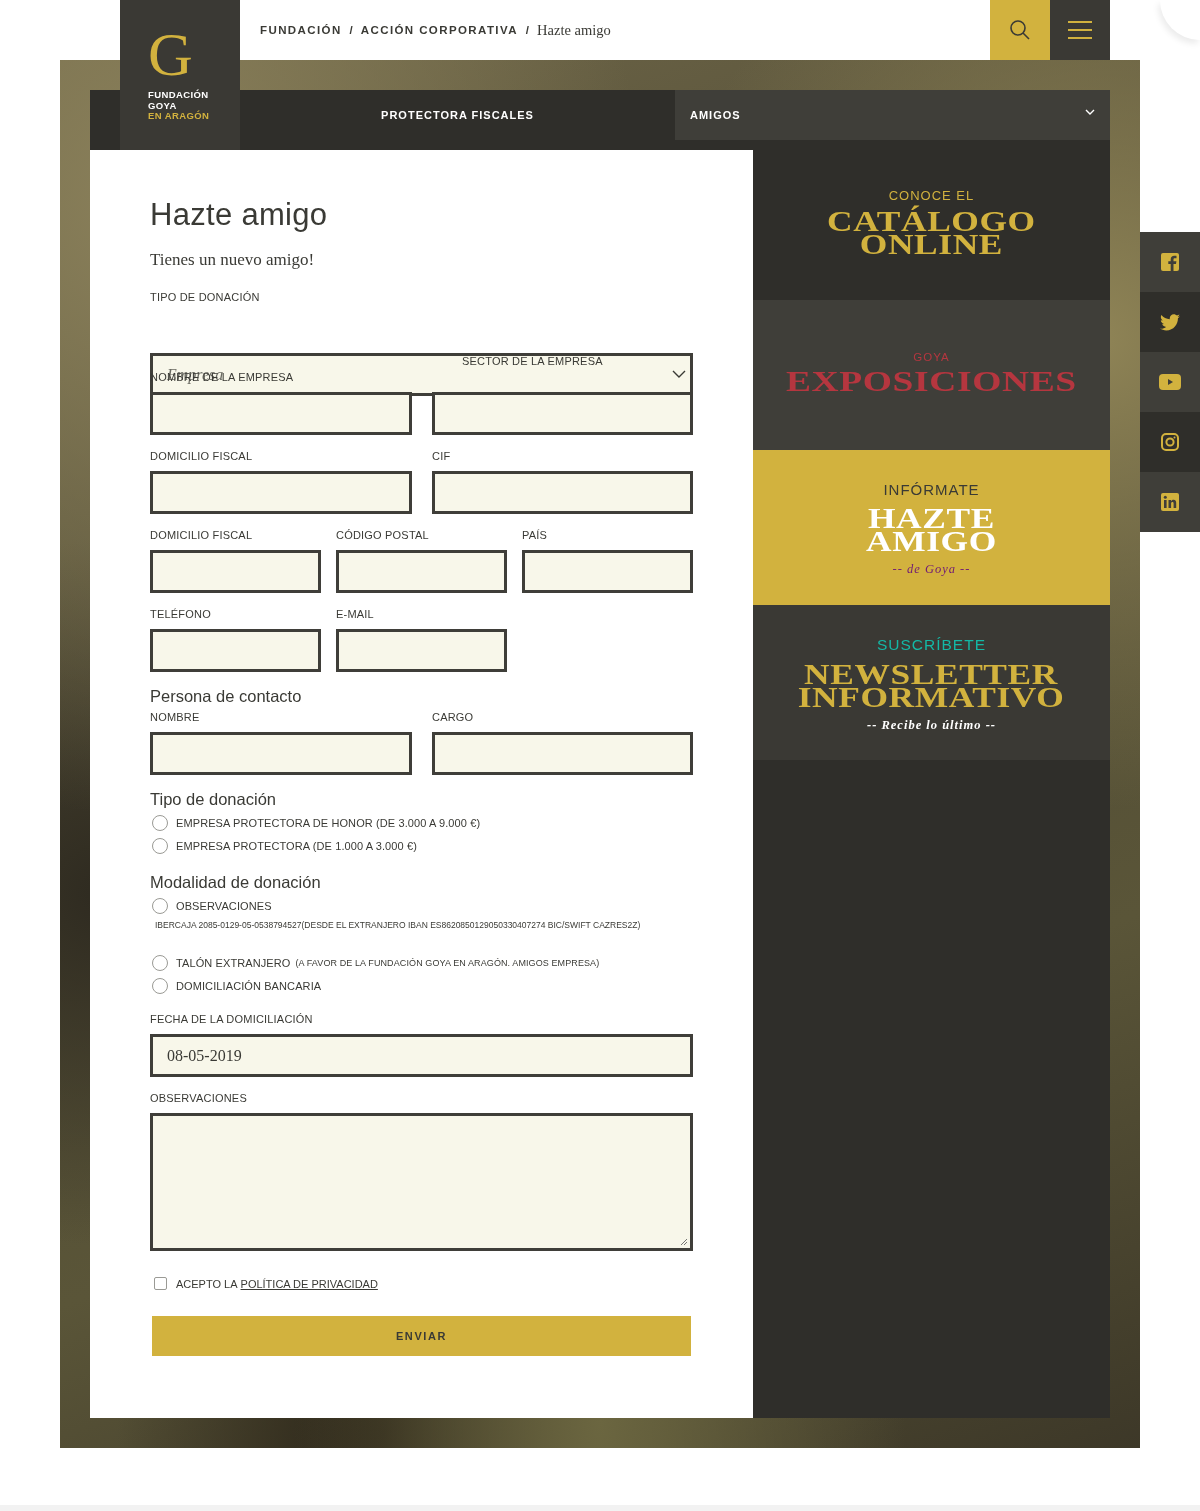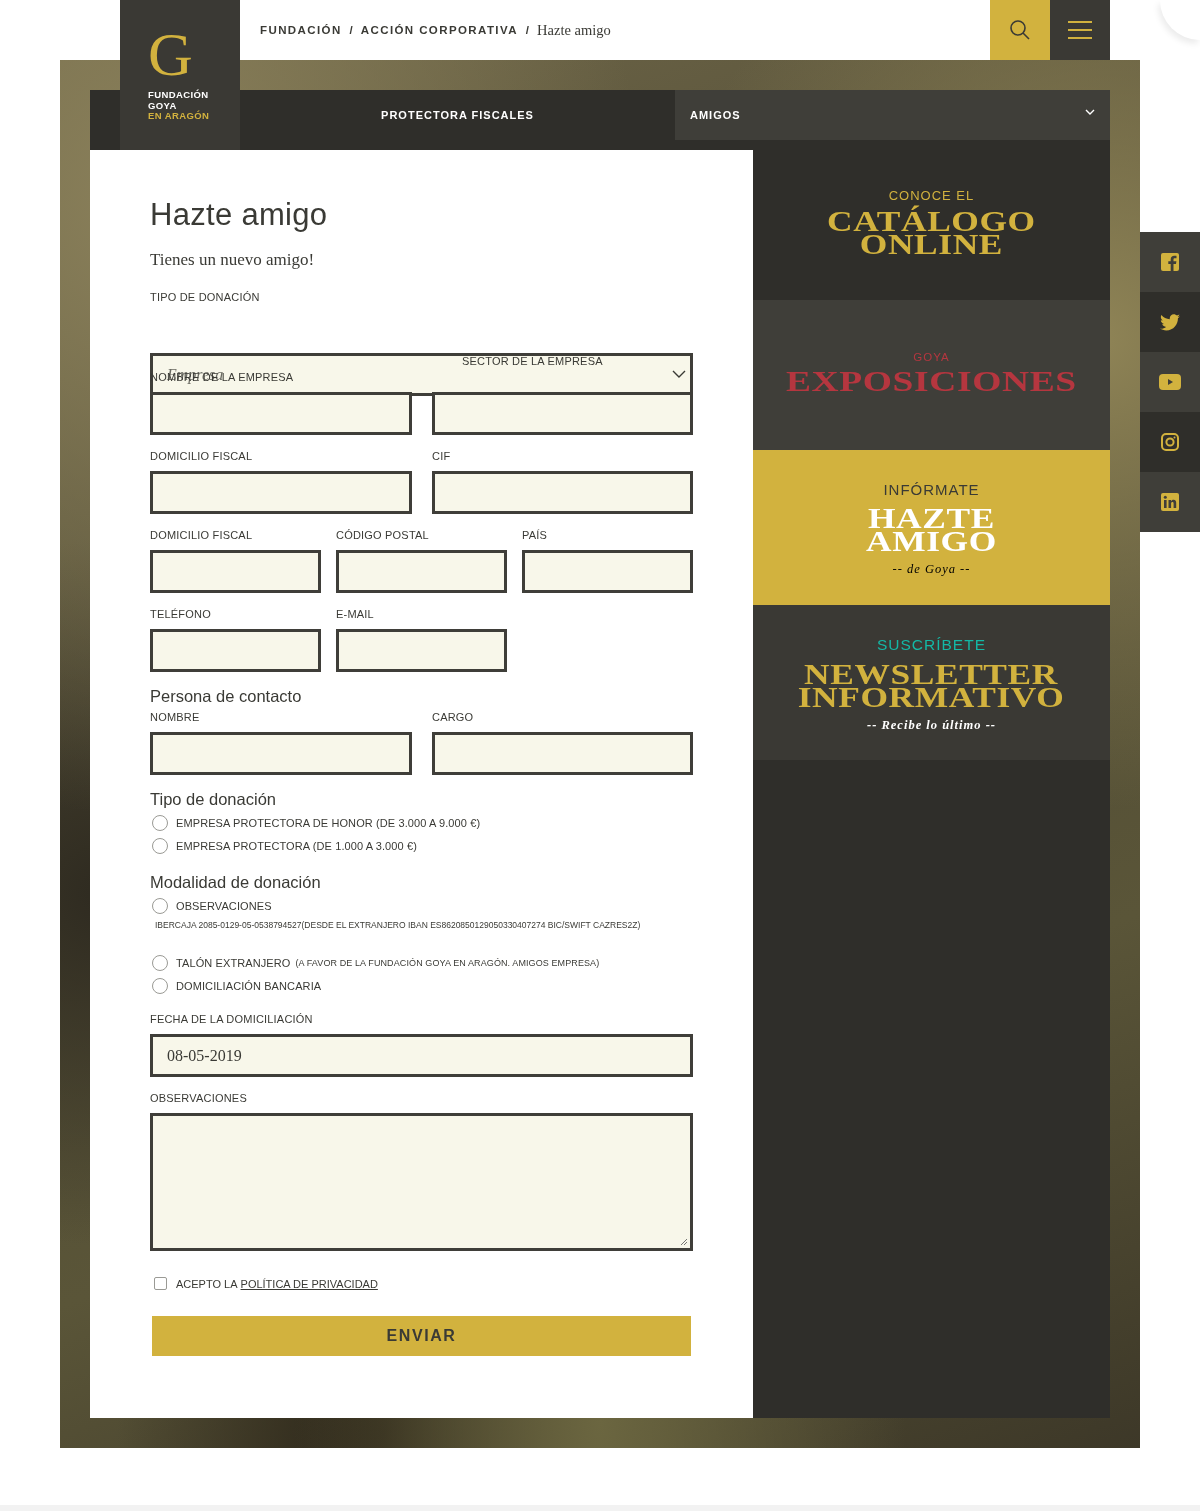--- a/index.html
+++ b/index.html
@@ -91,21 +91,21 @@
   .radio { width: 16px; height: 16px; border-radius: 50%; border: 1px solid #9a9a95; background: #fff; margin-right: 8px; cursor: pointer; }
   .radio-row .small { font-size: 9px; margin-left: 5px; }
   .iban-text { position: absolute; left: 5px; font-size: 8.5px; line-height: 16px; width: 520px; color: #3a3a35; }
 
   .check-row { position: absolute; left: 4px; display: flex; align-items: center; font-size: 11px; color: #3a3a35; justify-content: flex-end; }
   .checkbox { width: 13px; height: 13px; border: 1px solid #9a9a95; border-radius: 2px; margin-right: 9px; background: #fff; cursor: pointer; }
   .privacy-link { text-decoration: underline; margin-left: 3px; cursor: pointer; color: #3a3a35; }
 
   .submit-btn {
     position: absolute; left: 2px; width: 539px; height: 40px; background: #d2b23e; border: none;
-    font-size: 16px; letter-spacing: 1.6px; font-weight: bold; color: #3a3a35; cursor: pointer;
+    font-size: 11px; letter-spacing: 1.6px; font-weight: bold; color: #3a3a35; cursor: pointer;
     display: flex; align-items: center; justify-content: center;
   }
 
   
   .card { position: absolute; left: 0; width: 357px; display: flex; flex-direction: column; align-items: center; cursor: pointer; }
   .card-kicker { font-size: 13px; letter-spacing: 1px; }
   .card-title { font-family: "Liberation Serif", serif; font-weight: bold; font-size: 30px; line-height: 23px; text-align: center; letter-spacing: 0.5px; transform: scaleX(1.18); }
   .card-tag { font-family: "Liberation Serif", serif; font-style: italic; font-size: 12.5px; letter-spacing: 1px; margin-top: 10px; }
 
   
@@ -267,21 +267,21 @@
     <div class="card-title" style="color:#b5363f;margin-top:6px;transform:scaleX(1.25);">
       <div>EXPOSICIONES</div>
     </div>
   </div>
   <div class="card" style="top:300px;height:155px;background:#d2b23e;padding-top:31px;">
     <div class="card-kicker" style="color:#3a3a35;font-size:15px;">INFÓRMATE</div>
     <div class="card-title" style="color:#ffffff;margin-top:8px;">
       <div>HAZTE</div>
       <div>AMIGO</div>
     </div>
-    <div class="card-tag" style="color:#000000;">-- de Goya --</div>
+    <div class="card-tag" style="color:#701a75;">-- de Goya --</div>
   </div>
   <div class="card" style="top:455px;height:155px;background:#3a3934;padding-top:31px;">
     <div class="card-kicker" style="color:#14b8a6;font-size:15.5px;">SUSCRÍBETE</div>
     <div class="card-title" style="color:#d2b23e;margin-top:8px;">
       <div>NEWSLETTER</div>
       <div>INFORMATIVO</div>
     </div>
     <div class="card-tag" style="color:#ffffff;font-weight:bold;">-- Recibe lo último --</div>
   </div>
 </div>

